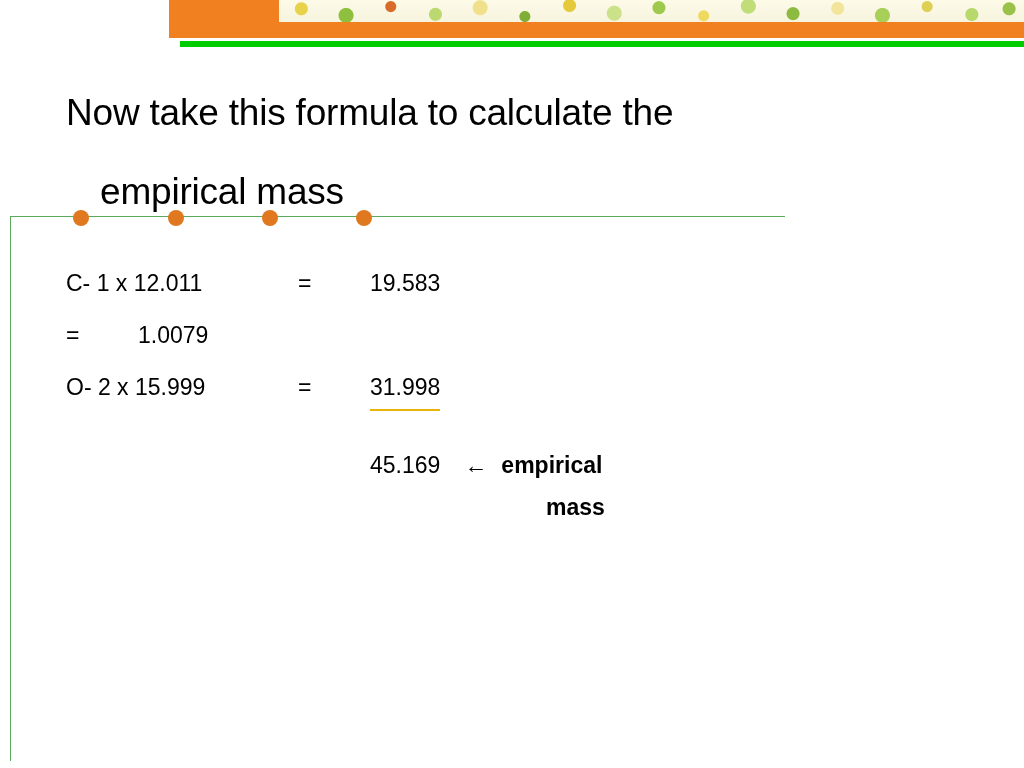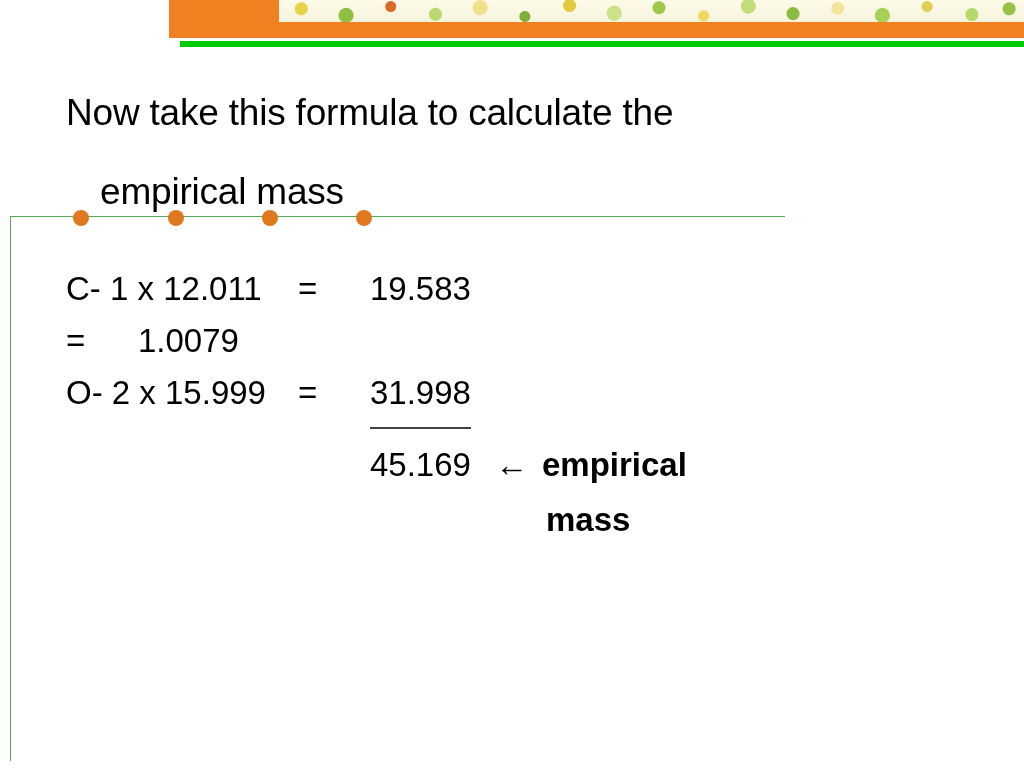--- a/index.html
+++ b/index.html
@@ -112,62 +112,61 @@
     display: block;
     padding-left: 34px;
     margin-top: 25px;
   }
 
   
   .calc {
     position: absolute;
     left: 66px;
     top: 270px;
-    font-size: 33px;
+    font-size: 23px;
     color: #000000;
   }
   .calc-row {
     display: flex;
     align-items: baseline;
     height: 52px;
   }
   .col-element {
     width: 232px;
     white-space: pre;
   }
   .col-eq {
     width: 72px;
   }
   .col-value {
     white-space: pre;
   }
   .underlined {
-    border-bottom: 2px solid #404040;
-    padding-bottom: 15px;
+    border-bottom: 2px solid #eab308;
+    padding-bottom: 8px;
   }
   .total-row {
     display: flex;
     align-items: center;
     height: 58px;
     margin-top: 10px;
   }
   .total-spacer {
     width: 304px;
   }
   .total-value {
     white-space: pre;
   }
   .arrow-label {
     font-weight: bold;
     white-space: pre;
   }
   .wrap-row {
     display: flex;
     height: 52px;
-    align-items: center;
   }
   .wrap-spacer {
     width: 480px;
   }
   .wrap-label {
     font-weight: bold;
   }
 </style>
 </head>
 <body>

